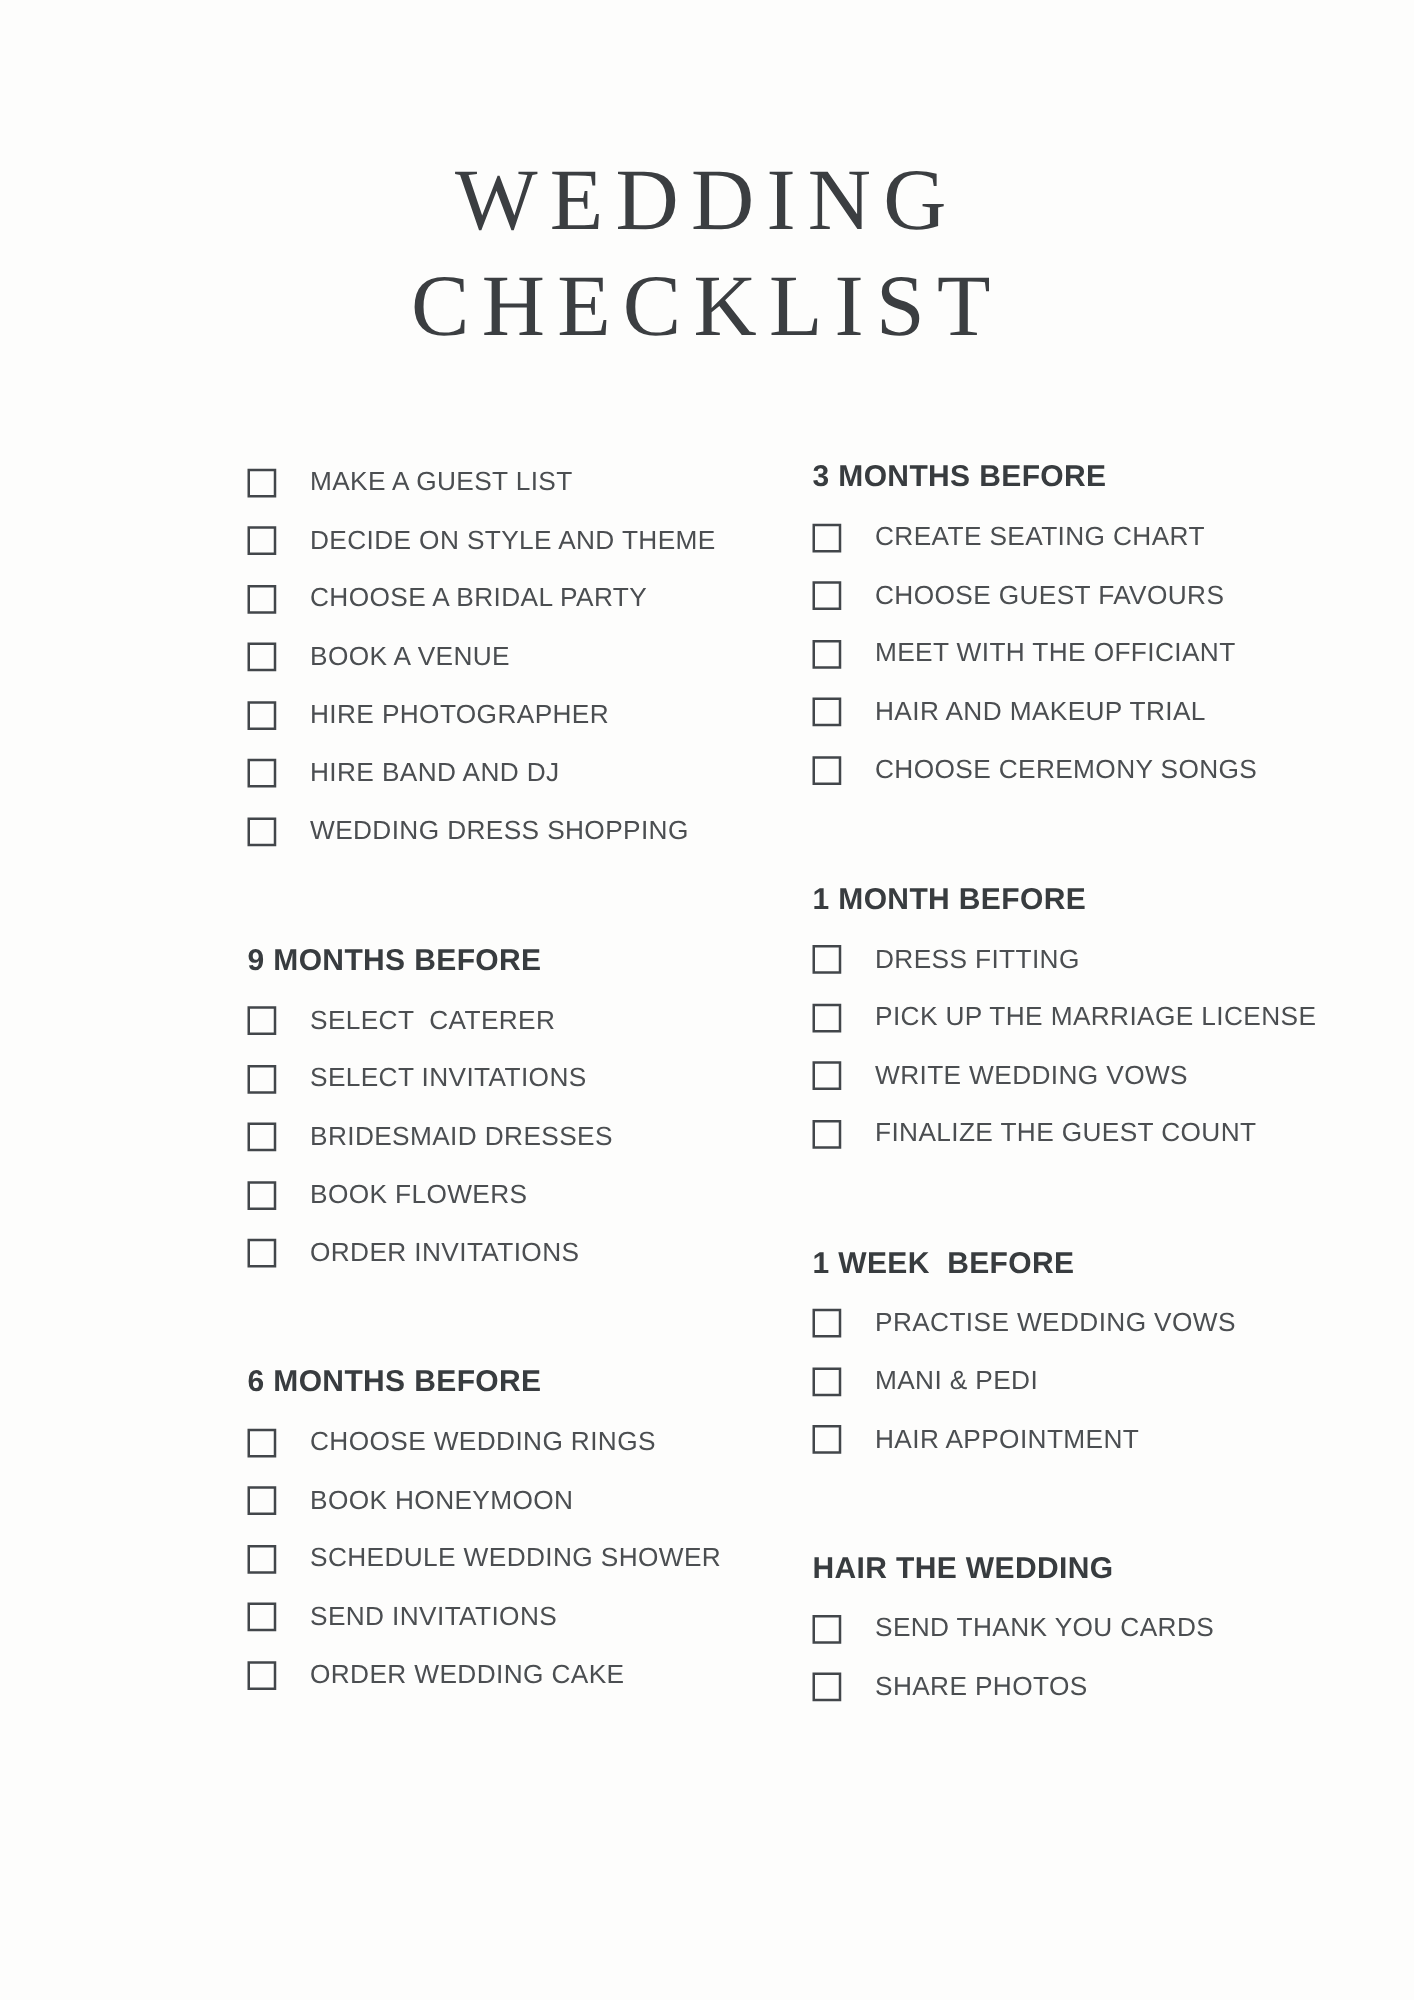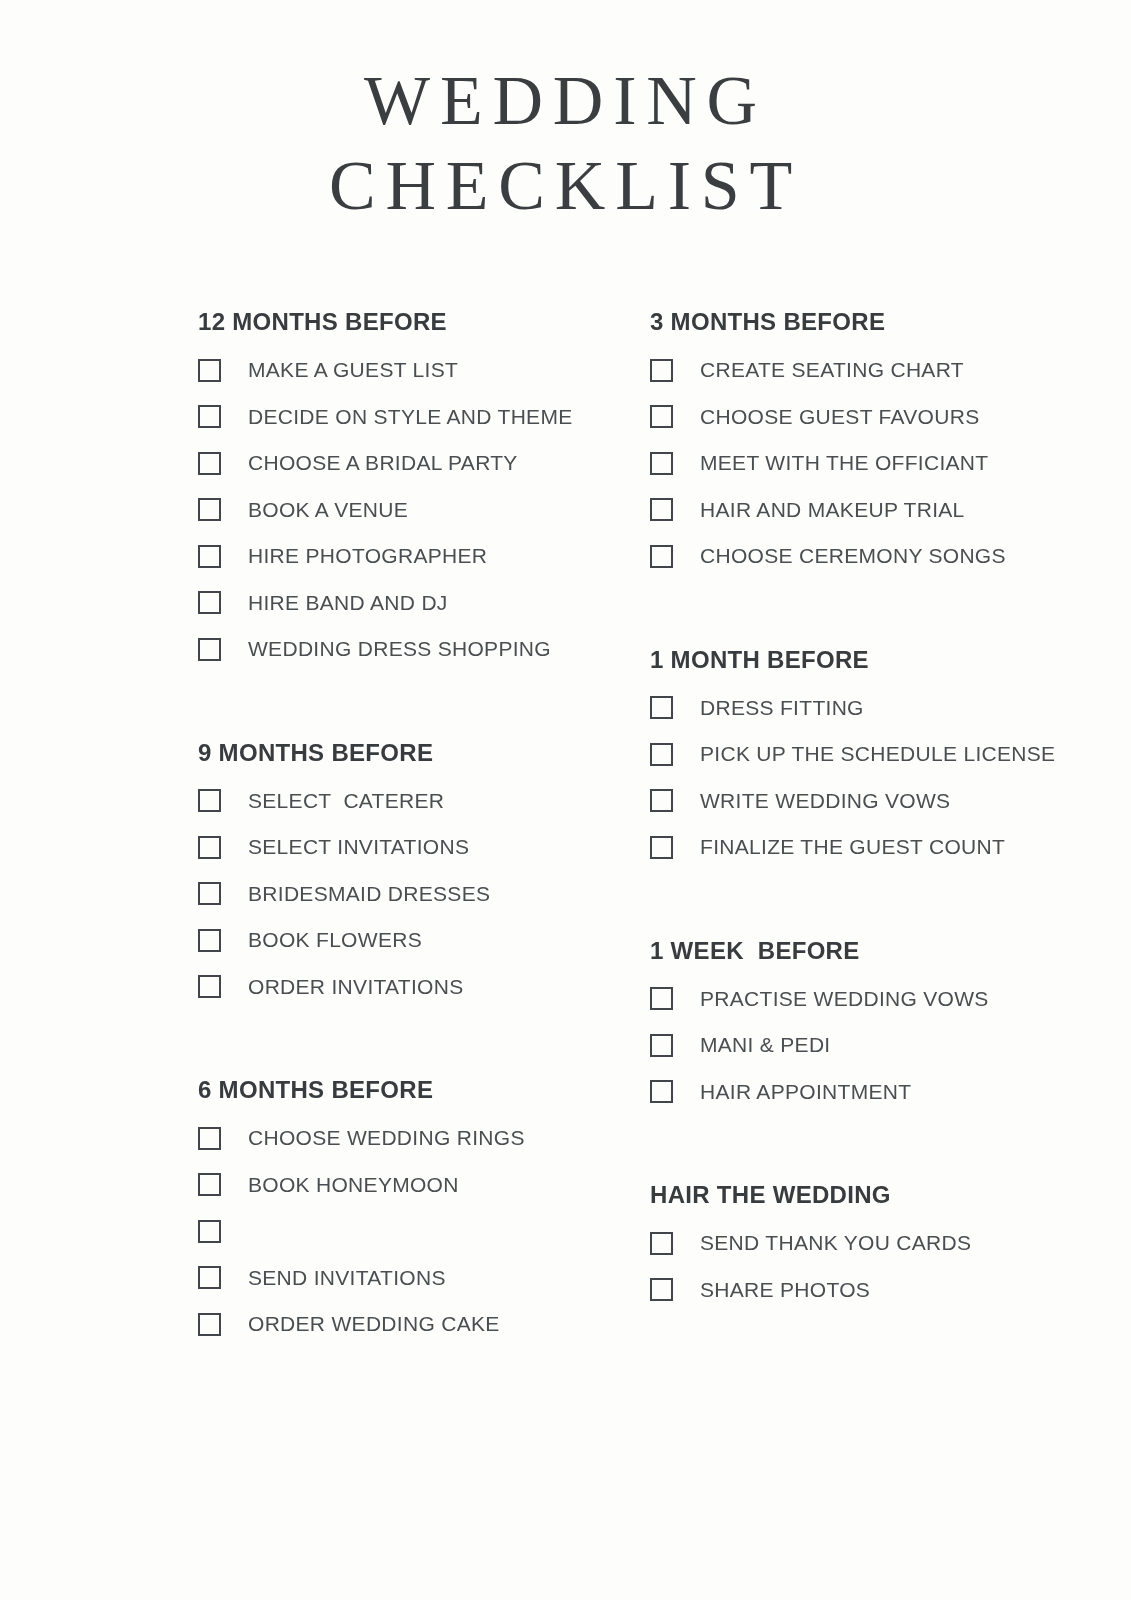--- a/index.html
+++ b/index.html
@@ -9,21 +9,21 @@
     background: var(--background, #fdfdfc);
     overflow: hidden;
     font-family: "Liberation Sans", sans-serif;
   }
   .page {
     position: relative;
     width: 1131px;
     height: 1600px;
   }
   .title {
-    padding-top: 58px;
+    padding-top: 118px;
     text-align: center;
     font-family: "Liberation Serif", serif;
     font-weight: 400;
     font-size: 70px;
     line-height: 85px;
     letter-spacing: 0.14em;
     color: var(--title-text, #3b3e41);
   }
   .content {
     display: grid;
@@ -72,21 +72,20 @@
   <header class="title">
     <div>WEDDING</div>
     <div>CHECKLIST</div>
   </header>
 
   <main class="content">
 
     <div class="col">
 
       <section class="section">
-        <h2 class="heading">12 MONTHS BEFORE</h2>
         <div class="item">
           <span class="checkbox"></span>
           <span class="label">MAKE A GUEST LIST</span>
         </div>
         <div class="item">
           <span class="checkbox"></span>
           <span class="label">DECIDE ON STYLE AND THEME</span>
         </div>
         <div class="item">
           <span class="checkbox"></span>
@@ -139,20 +138,21 @@
         <div class="item">
           <span class="checkbox"></span>
           <span class="label">CHOOSE WEDDING RINGS</span>
         </div>
         <div class="item">
           <span class="checkbox"></span>
           <span class="label">BOOK HONEYMOON</span>
         </div>
         <div class="item">
           <span class="checkbox"></span>
+          <span class="label">SCHEDULE WEDDING SHOWER</span>
         </div>
         <div class="item">
           <span class="checkbox"></span>
           <span class="label">SEND INVITATIONS</span>
         </div>
         <div class="item">
           <span class="checkbox"></span>
           <span class="label">ORDER WEDDING CAKE</span>
         </div>
       </section>
@@ -186,21 +186,21 @@
       </section>
 
       <section class="section">
         <h2 class="heading">1 MONTH BEFORE</h2>
         <div class="item">
           <span class="checkbox"></span>
           <span class="label">DRESS FITTING</span>
         </div>
         <div class="item">
           <span class="checkbox"></span>
-          <span class="label">PICK UP THE SCHEDULE LICENSE</span>
+          <span class="label">PICK UP THE MARRIAGE LICENSE</span>
         </div>
         <div class="item">
           <span class="checkbox"></span>
           <span class="label">WRITE WEDDING VOWS</span>
         </div>
         <div class="item">
           <span class="checkbox"></span>
           <span class="label">FINALIZE THE GUEST COUNT</span>
         </div>
       </section>

